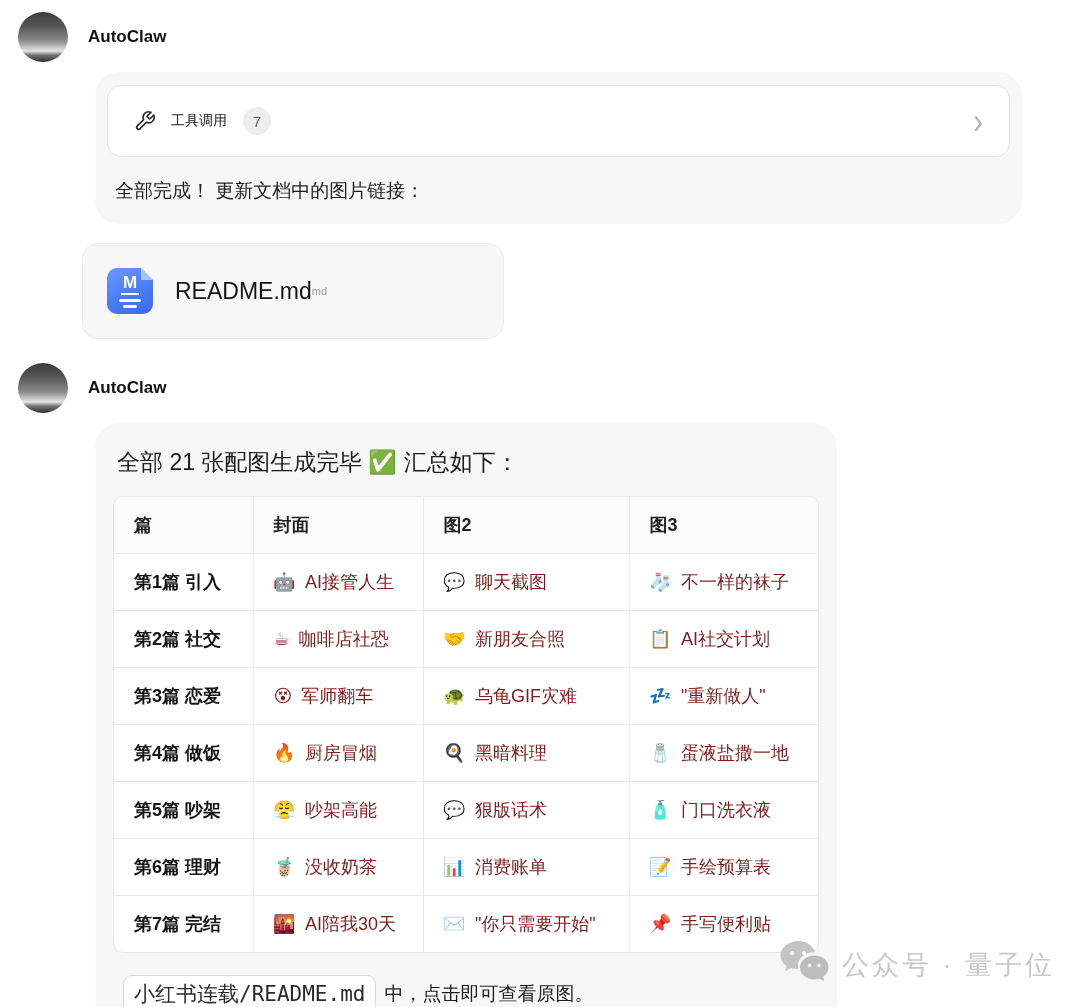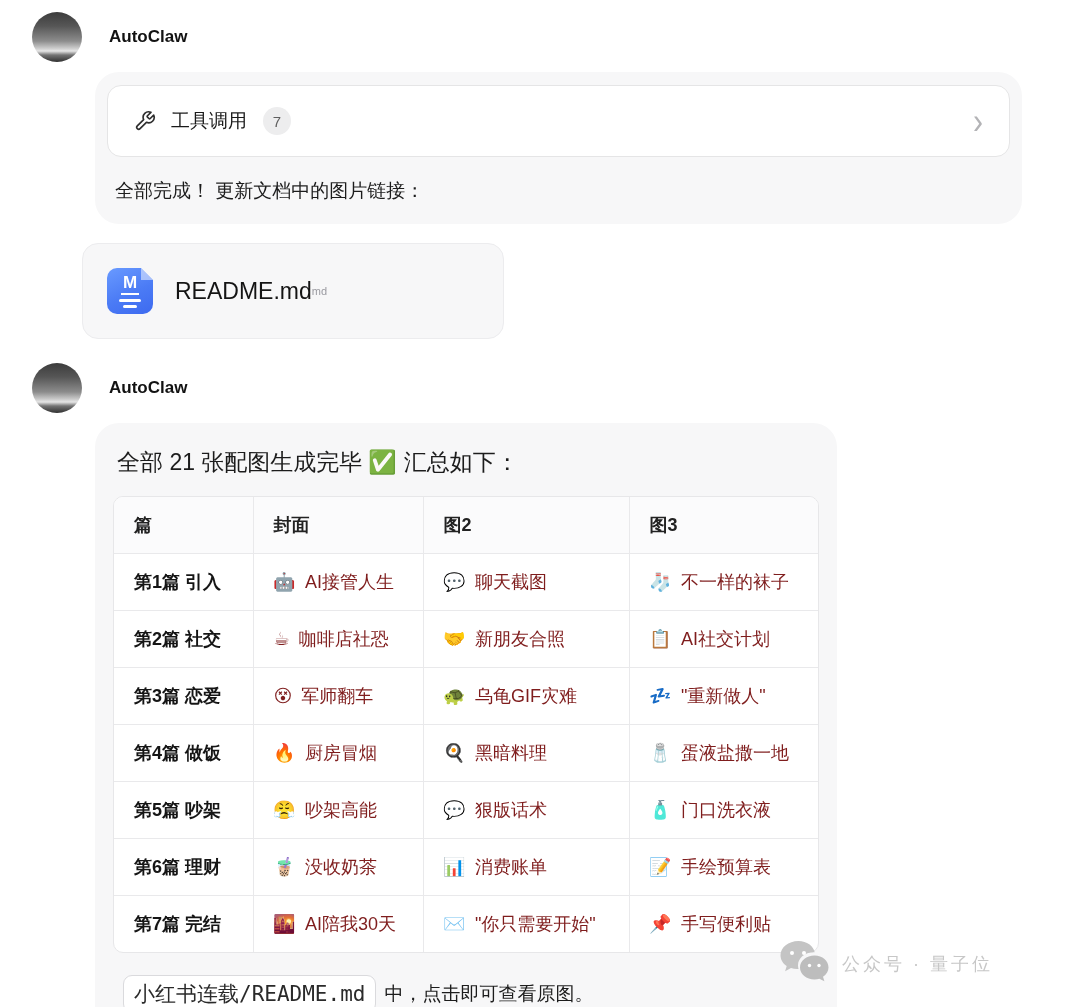--- a/index.html
+++ b/index.html
@@ -1,36 +1,36 @@
 <!DOCTYPE html>
 <html><head>
 <meta charset="utf-8">
 <style>
   html,body{margin:0;padding:0;background:#fff;}
   .page{position:relative;width:1080px;height:1007px;background:#fff;overflow:hidden;
         font-family:"Liberation Sans","DejaVu Sans",sans-serif;color:#1c1c1c;}
 
   
-  .msg-header{display:flex;align-items:center;gap:27px;padding-left:32px;}
+  .msg-header{display:flex;align-items:center;gap:20px;padding-left:18px;}
   .mh1{padding-top:12px;}
   .mh2{padding-top:24px;}
   .avatar{width:50px;height:50px;border-radius:50%;flex:0 0 auto;
     background:linear-gradient(180deg,#3c3c3c 0%,#565656 28%,#8c8c8c 58%,#c9c9c9 72%,#e6e6e6 78%,#747474 86%,#303030 100%);}
   .author{font-size:17px;font-weight:700;color:#121212;}
 
   
   .bubble{background:#f7f7f8;border-radius:24px;}
   .bubble1{margin:10px 58px 0 95px;padding:13px 12px 8px;}
   .bubble2{margin:10px 243px 0 95px;padding:22px 18px 24px;}
 
   
   .tool-card{background:#fff;border:1px solid #e5e5e6;border-radius:14px;height:70px;
     display:flex;align-items:center;padding:0 26px;cursor:pointer;}
   .tool-icon{display:flex;align-items:center;margin-right:15px;}
-  .tool-label{font-size:19px;color:#1a1a1a;}
+  .tool-label{font-size:14px;color:#1a1a1a;}
   .tool-badge{margin-left:16px;background:#ededee;color:#5f5f5f;font-size:15px;
     min-width:28px;height:28px;border-radius:14px;display:flex;align-items:center;justify-content:center;}
   .tool-chevron{margin-left:auto;color:#b3b3b6;font-size:30px;line-height:1;font-weight:400;
     transform:scaleY(1.25);}
   .bubble1-text{font-size:19px;padding:21px 8px 12px;color:#1c1c1c;}
 
   
   .file-card{margin:19px 0 0 82px;width:372px;background:#f7f7f8;border:1px solid #ececee;
     border-radius:16px;padding:24px 24px;display:flex;align-items:center;gap:22px;cursor:pointer;}
   .file-icon{position:relative;width:46px;height:46px;border-radius:10px;flex:0 0 auto;
@@ -64,21 +64,21 @@
   tbody td{color:#7f1d1d;}
   .emoji{margin-right:9px;font-family:"DejaVu Sans",sans-serif;}
 
   
   .footer-line{margin-top:22px;font-size:19px;color:#1c1c1c;display:flex;align-items:center;padding-left:2px;}
   .code-pill{font-family:"DejaVu Sans Mono","Liberation Mono",monospace;font-size:21px;
     background:#fff;border:1px solid #dadadd;border-radius:9px;padding:4px 10px;margin:0 8px;color:#2a2a2a;}
 
   
   .watermark{position:absolute;top:938px;left:778px;display:flex;align-items:center;gap:10px;
-    color:#c7c7c7;font-size:18px;letter-spacing:3px;pointer-events:none;}
+    color:#c7c7c7;font-size:27px;letter-spacing:3px;pointer-events:none;}
 </style>
 </head>
 <body>
 
 <div class="page">
 
   <div class="msg-header mh1">
     <div class="avatar"></div>
     <div class="author">AutoClaw</div>
   </div>

